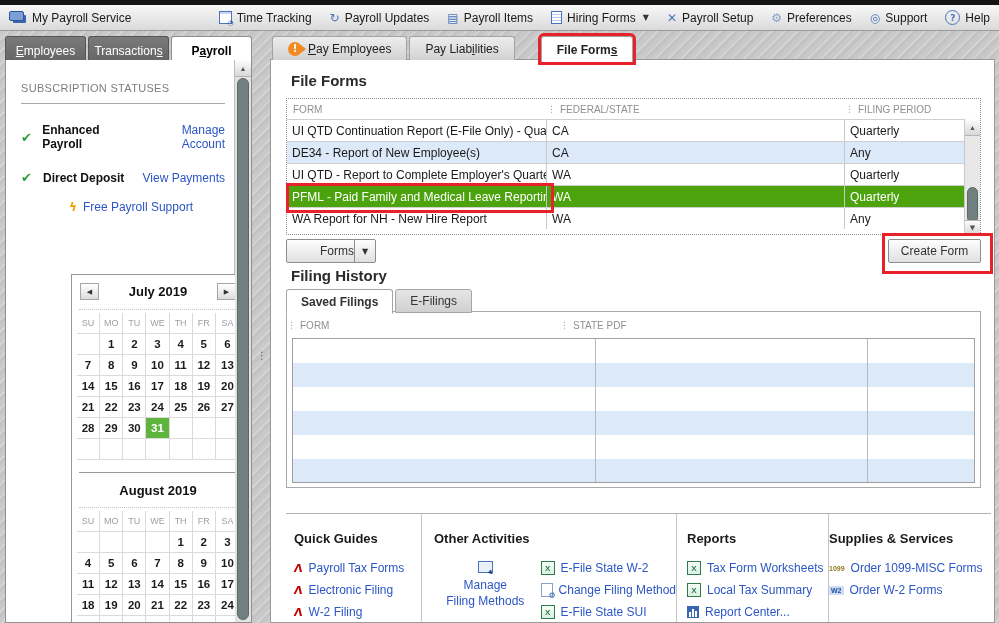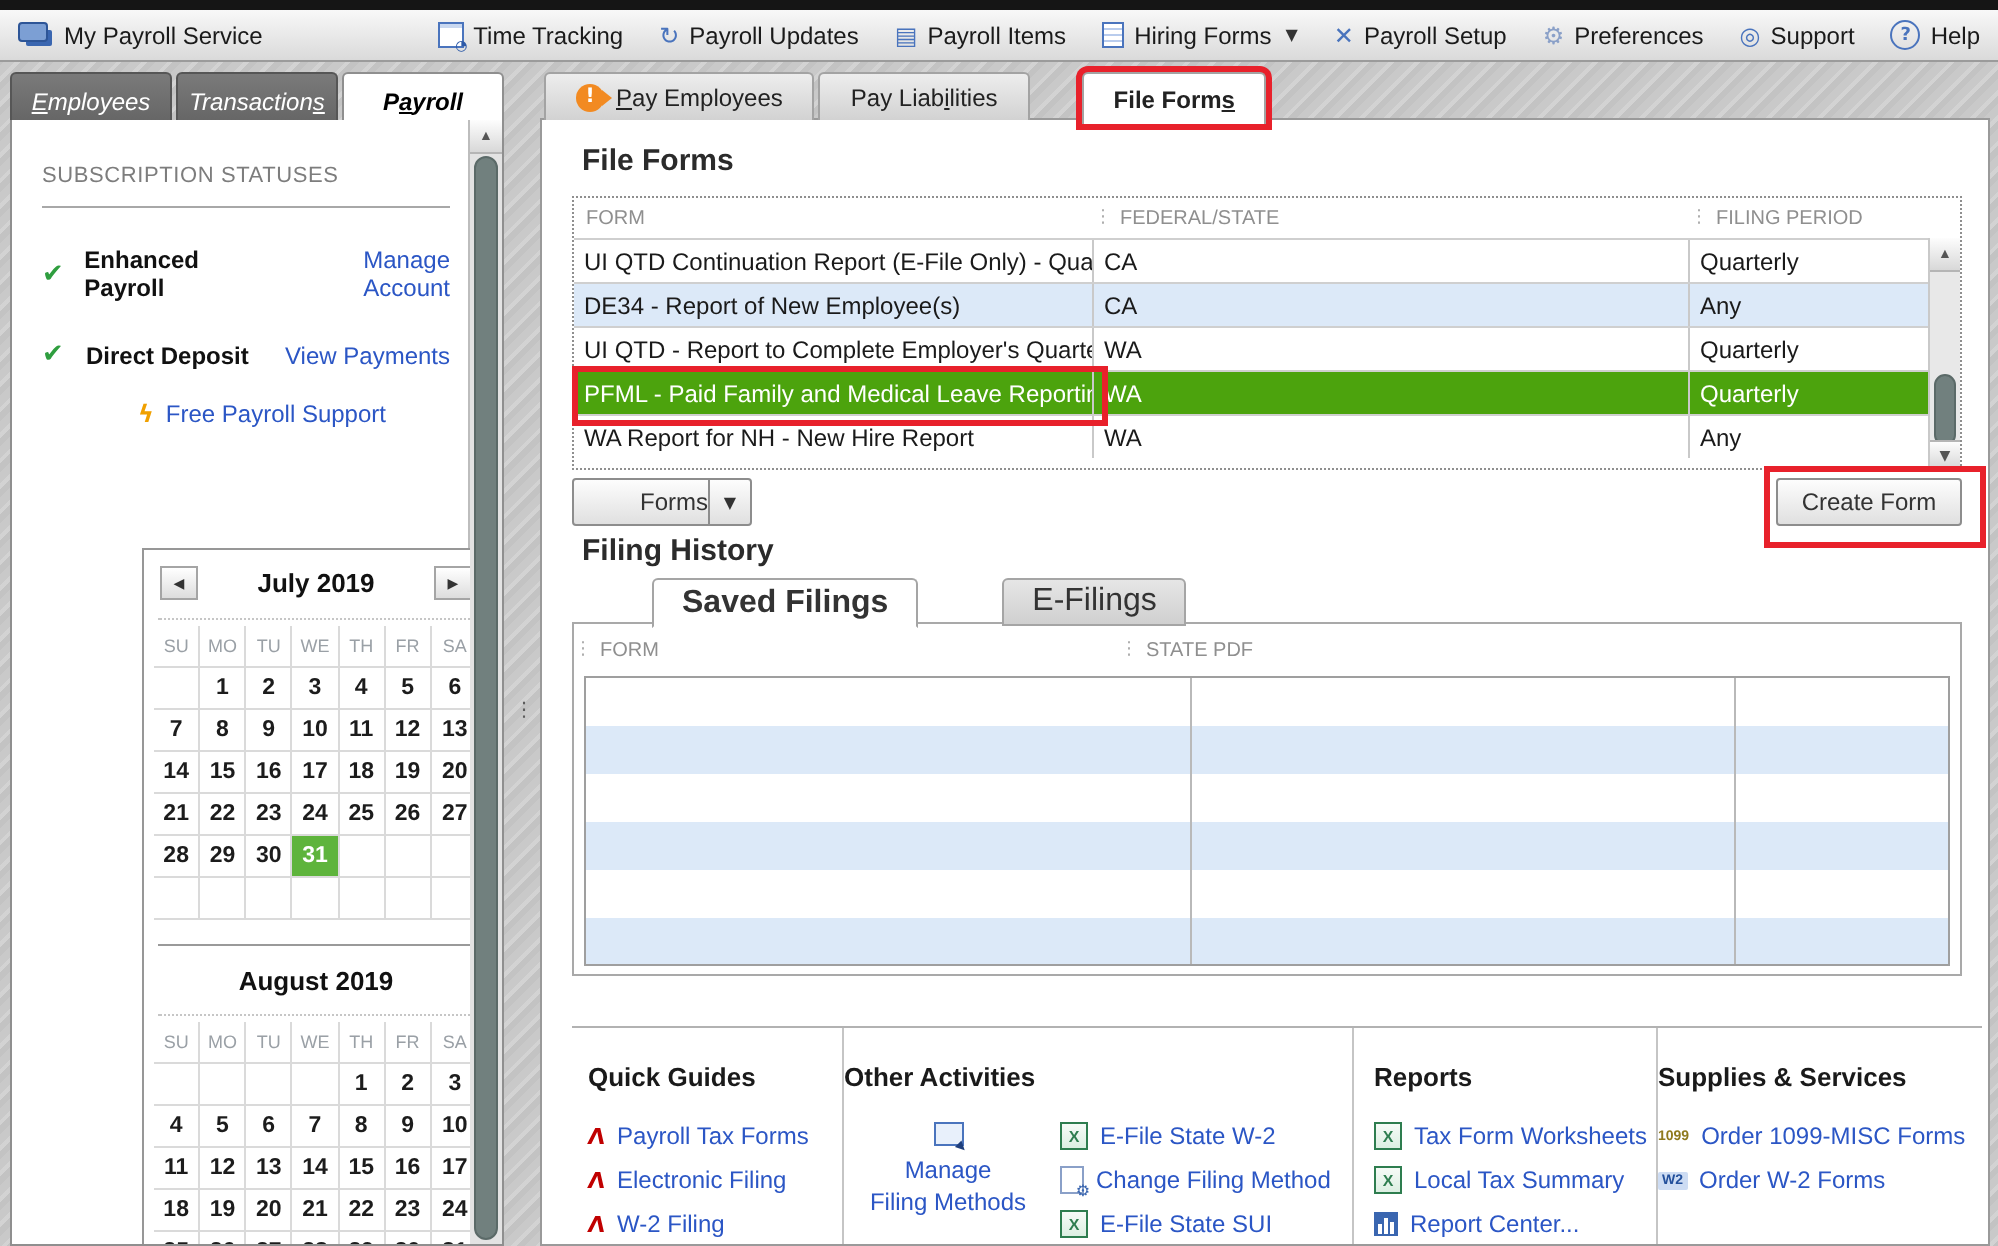--- a/index.html
+++ b/index.html
@@ -22,21 +22,21 @@
   .ic-cards{width:13px;height:8px;background:#7c9fd4;border:1px solid #2d5597;border-radius:2px;box-shadow:3px 3px 0 -1px #3a66b0;margin-right:3px;margin-bottom:3px;}
   .ic-win{width:11px;height:11px;border:1px solid #4a74bd;background:#fff;box-shadow:inset 0 2px 0 #c9d8f0;position:relative;}
   .ic-win::after{content:"◔";position:absolute;right:-3px;bottom:-4px;font-size:7px;color:#2d5aa8;}
   .ic-doc{width:9px;height:11px;border:1px solid #4a74bd;background:
     repeating-linear-gradient(#fff 0 2px,#b9cced 2px 3px);}
   .ic-help{width:13px;height:13px;border:1.5px solid #4a74bd;border-radius:50%;color:#4a74bd;
     font-size:9px;font-weight:bold;display:flex;align-items:center;justify-content:center;}
   .caret{font-size:8px;color:#333;margin-left:2px;}
   
   .sidebar{position:absolute;left:5px;top:36px;width:247px;bottom:0;}
-  .side-tabs{display:flex;height:28px;gap:2px;font-style:italic;}
+  .side-tabs{display:flex;height:28px;gap:2px;}
   .side-tab{flex:1;background:linear-gradient(#7a7a7a,#636363);color:#fff;border:1px solid #565656;border-bottom:none;
     border-radius:3px 3px 0 0;display:flex;align-items:center;justify-content:center;font-size:12px;cursor:pointer;}
   .side-tab.active{background:#fff;color:#000;font-weight:bold;border-color:#8f8f8f;}
   .key{text-decoration:underline;}
   .side-body{position:absolute;top:24px;left:0;right:0;bottom:0;background:#fff;border:1px solid #8f8f8f;border-top:none;}
   .side-scroll{position:absolute;top:0;right:0;width:16px;bottom:0;background:#e3e3e3;border-left:1px solid #bdbdbd;}
   .scroll-btn{height:16px;background:linear-gradient(#fdfdfd,#d8d8d8);border-bottom:1px solid #b5b5b5;
     display:flex;align-items:center;justify-content:center;font-size:7px;color:#555;cursor:pointer;}
   .side-thumb{position:absolute;left:2px;right:2px;top:18px;bottom:2px;background:#71807e;border:1px solid #5b6a68;border-radius:7px;cursor:grab;}
   .side-content{position:absolute;left:0;top:0;right:16px;bottom:0;padding:0 10px 0 15px;overflow:hidden;}
@@ -106,40 +106,40 @@
   .btn{position:absolute;height:24px;border:1px solid #8d8d8d;border-radius:2px;background:linear-gradient(#fdfdfd,#e0e0e0);
     box-sizing:border-box;display:flex;align-items:center;justify-content:center;font-size:12px;color:#333;cursor:pointer;}
   .forms-btn{left:15px;top:179px;width:90px;padding:0;}
   .fb-main{flex:1;text-align:right;}
   .fb-arrow{width:20px;align-self:stretch;border-left:1px solid #8d8d8d;display:flex;align-items:center;justify-content:center;font-size:8px;}
   .create-btn{left:617px;top:179px;width:93px;}
   .create-annotation{position:absolute;left:611px;top:173px;width:105px;height:35px;border:3px solid #e8212b;pointer-events:none;z-index:4;}
   
   .fh-tabs{position:absolute;left:15px;top:229px;display:flex;z-index:2;}
   .fh-tab{height:22px;padding:0 14px;display:flex;align-items:center;background:linear-gradient(#e6e6e6,#d0d0d0);
-    border:1px solid #a5a5a5;border-radius:3px 3px 0 0;margin-right:2px;font-size:16px;color:#333;cursor:pointer;margin-left:40px;}
+    border:1px solid #a5a5a5;border-radius:3px 3px 0 0;margin-right:2px;font-size:12px;color:#333;cursor:pointer;}
   .fh-tab.active{background:#fff;font-weight:bold;border-bottom:1px solid #fff;height:23px;}
   .fh-table{position:absolute;left:15px;top:251px;width:695px;height:177px;border:1px solid #a9a9a9;box-sizing:border-box;background:#fff;}
   .fh-header{height:26px;display:flex;align-items:center;color:#8f8f8f;font-size:10px;}
   .fhc1{width:308px;padding-left:15px;}
   .fhc2{width:273px;}
   .fhc3{width:100px;}
   .fh-rows{position:absolute;left:5px;right:5px;top:26px;bottom:4px;border:1px solid #9f9f9f;overflow:hidden;}
   .fh-row{display:flex;height:24px;}
   .fh-row.alt{background:#dce9f8;}
   .fh-cell{box-sizing:border-box;height:100%;}
   .fhr1{width:303px;border-right:1px solid #b9b9b9;}
   .fhr2{width:272px;border-right:1px solid #b9b9b9;}
   .fhr3{flex:1;}
   
   .footer{position:absolute;left:15px;right:3px;top:453px;bottom:0;border-top:1px solid #b2b2b2;display:flex;}
   .f-col{padding-top:17px;box-sizing:border-box;}
   .f-col + .f-col{border-left:1px solid #c5c5c5;}
   .col-qg{width:135px;padding-left:8px;}
-  .col-oa{width:255px;}
+  .col-oa{width:255px;padding-left:12px;}
   .col-rep{width:152px;padding-left:10px;}
   .col-sup{flex:1;padding-left:0;}
   .f-title{font-size:13px;font-weight:bold;color:#1a1a1a;margin-bottom:15px;}
   .f-link-row{display:flex;align-items:center;gap:6px;margin-bottom:8px;cursor:pointer;}
   .f-link{color:#2b56c5;font-size:12px;white-space:nowrap;}
   .pdf-ic{color:#c00000;font-weight:bold;font-size:11px;transform:skewX(-8deg);}
   .xls-ic{width:12px;height:12px;border:1px solid #2e7d4f;background:linear-gradient(#f6fbf7,#dcefe2);color:#2e7d4f;
     font-size:8px;font-weight:bold;display:flex;align-items:center;justify-content:center;flex:none;}
   .rc-ic{flex:none;}
   .docgear-ic{width:10px;height:12px;border:1px solid #8aa0c8;background:#fff;position:relative;flex:none;}

